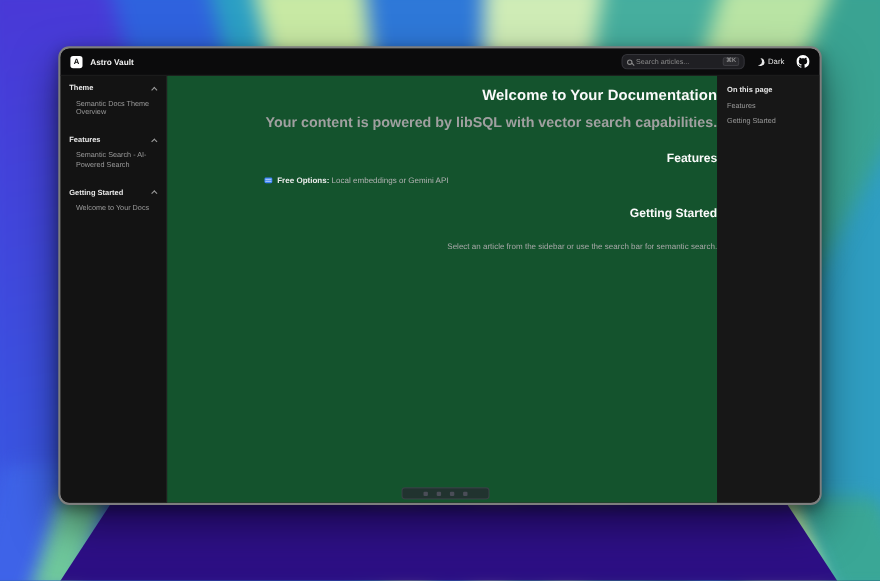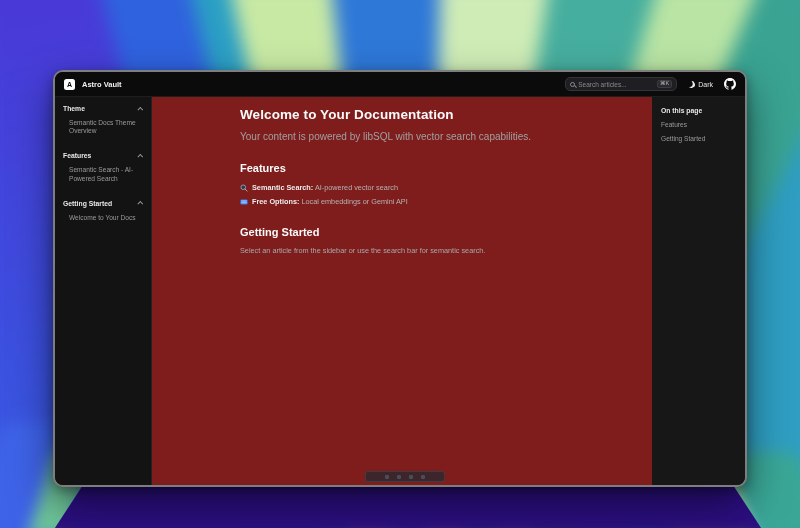--- a/index.html
+++ b/index.html
@@ -21,21 +21,21 @@
   .r9 { clip-path: polygon(96% -10%, 112% -10%, 68% 110%, 62% 110%); background: #3aa392; }
   .blob { position: absolute; filter: blur(8px); }
   .b-violet { left: 4%; right: 2%; bottom: -12px; height: 92px; clip-path: polygon(2% 100%, 10% 0, 90% 0, 98% 100%); background: linear-gradient(180deg,#331197,#2a0e7e); }
   .b-lblue  { left: -12px; bottom: -10px; width: 70px; height: 115px; background: #3e63e8; transform: skewX(-14deg); }
   .b-lgreen { left: 42px; bottom: -10px; width: 42px; height: 92px; background: #6fc89c; transform: skewX(-18deg); }
   .b-rcyan  { right: 148px; bottom: -10px; width: 30px; height: 78px; background: #3a9fe6; transform: skewX(16deg); }
   .b-rgreen { right: 55px; bottom: -10px; width: 82px; height: 96px; background: #b9e4a4; transform: skewX(20deg); }
   .b-rteal  { right: -15px; bottom: -10px; width: 72px; height: 86px; background: #3aa796; transform: skewX(22deg); }
 
   
-  .window { position: absolute; left: 53px; top: 70px; width: 694px; height: 417px;
+  .window { position: absolute; left: 53px; top: 42px; width: 694px; height: 417px;
     background: #1b1b1b; border: 2px solid #7e7e7e; border-radius: 10px;
     box-shadow: 0 18px 40px rgba(0,0,0,.5), 0 4px 12px rgba(0,0,0,.35);
     overflow: hidden; display: flex; flex-direction: column; }
 
   
   .hdr { flex: 0 0 25px; background: #0b0b0c; border-bottom: 1px solid #1e1e1f;
     display: flex; align-items: center; padding: 0 9px; gap: 5px; }
   .logo { width: 11px; height: 11px; background: #fff; border-radius: 2.5px;
     display: flex; align-items: center; justify-content: center;
     font-size: 7px; font-weight: 700; color: #0a0a0a; }
@@ -63,30 +63,30 @@
 
   .sidebar { flex: 0 0 97px; background: #131313; border-right: 1px solid #232323; padding: 8px 8px 0 8px; }
   .sb-section { margin-bottom: 17px; }
   .sb-head { display: flex; align-items: center; justify-content: space-between; cursor: pointer; }
   .sb-label { font-size: 6.8px; font-weight: 700; color: #e8e8e8; }
   .chevron { width: 4px; height: 4px; border-left: 1px solid #9a9a9a; border-top: 1px solid #9a9a9a;
     transform: rotate(45deg) translateY(1px); }
   .sb-link { display: block; margin: 7px 0 0 6px; font-size: 6.6px; line-height: 1.25;
     color: #9a9a9a; text-decoration: none; cursor: pointer; }
 
-  .main { flex: 1; background: #7f1d1d; padding: 10px 0 0 88px; }
+  .main { flex: 1; background: #14532d; padding: 10px 0 0 88px; text-align: right; }
   .content { width: 412px; }
   .content h1 { font-size: 13.5px; font-weight: 700; color: #fafafa; letter-spacing: .1px; }
-  .intro { margin-top: 9px; font-size: 10px; color: #a0a0a0; }
+  .intro { margin-top: 9px; font-size: 13px; color: #a0a0a0; font-weight: bold; }
   .content h2 { margin-top: 20px; font-size: 11px; font-weight: 700; color: #fafafa; }
   .feat-list { list-style: none; margin-top: 9px; }
   .feat-list li { display: flex; align-items: center; gap: 4px; margin-bottom: 5px; font-size: 7.3px; color: #b3b3b3; }
   .feat-list strong { color: #ececec; font-weight: 700; }
   .feat-ico { flex: 0 0 auto; display: inline-flex; }
-  .gs-text { margin-top: 8px; font-size: 7.3px; color: #a8a8a8; }
+  .gs-text { margin-top: 19px; font-size: 7.3px; color: #a8a8a8; }
 
   .toc { flex: 0 0 97px; background: #171717; padding: 10px 8px 0 9px; }
   .toc-title { font-size: 6.8px; font-weight: 700; color: #e8e8e8; }
   .toc-link { display: block; margin-top: 7px; font-size: 6.6px; color: #9a9a9a; text-decoration: none; cursor: pointer; }
 
   
   .float-bar { position: absolute; left: 310px; bottom: 3px; width: 80px; height: 11px;
     background: rgba(38,40,48,.75); border: 1px solid rgba(70,72,82,.6); border-radius: 3px;
     display: flex; align-items: center; justify-content: center; gap: 8px; }
   .float-bar .dot { width: 4px; height: 4px; background: #4a4d57; border-radius: 1px; }
@@ -167,29 +167,20 @@
       </div>
     </nav>
 
     <main class="main">
       <div class="content">
         <h1>Welcome to Your Documentation</h1>
         <p class="intro">Your content is powered by libSQL with vector search capabilities.</p>
 
         <h2>Features</h2>
         <ul class="feat-list">
-          <li>
-            <span class="feat-ico">
-              <svg width="8" height="8" viewBox="0 0 16 16" aria-hidden="true">
-                  <circle cx="6.5" cy="6.5" r="4.6" fill="#2e3a46" stroke="#9fb4c6" stroke-width="1.6"></circle>
-                  <line x1="10.3" y1="10.3" x2="14.2" y2="14.2" stroke="#9fb4c6" stroke-width="1.9" stroke-linecap="round"></line>
-                </svg>
-            </span>
-            <span><strong>Semantic Search:</strong> <span>AI-powered vector search</span></span>
-          </li>
           <li>
             <span class="feat-ico">
               <svg width="8" height="8" viewBox="0 0 16 16" aria-hidden="true">
                   <rect x="0.8" y="2.8" width="14.4" height="10.4" rx="2.6" fill="#3b82f6"></rect>
                   <g stroke="#ffffff" stroke-width="1.2" stroke-linecap="round">
                     <line x1="3.2" y1="6" x2="5.6" y2="6"></line>
                     <line x1="6.8" y1="6" x2="9.2" y2="6"></line>
                     <line x1="10.4" y1="6" x2="12.8" y2="6"></line>
                     <line x1="3.2" y1="9.6" x2="5.6" y2="9.6"></line>
                     <line x1="6.8" y1="9.6" x2="9.2" y2="9.6"></line>

